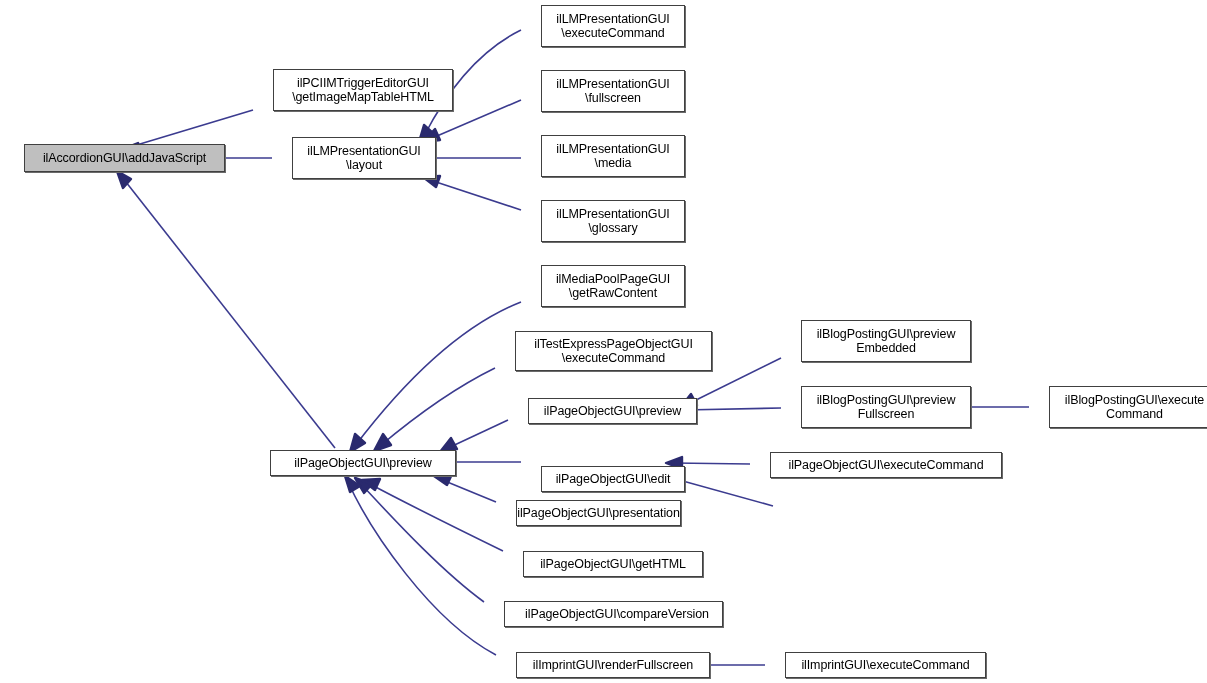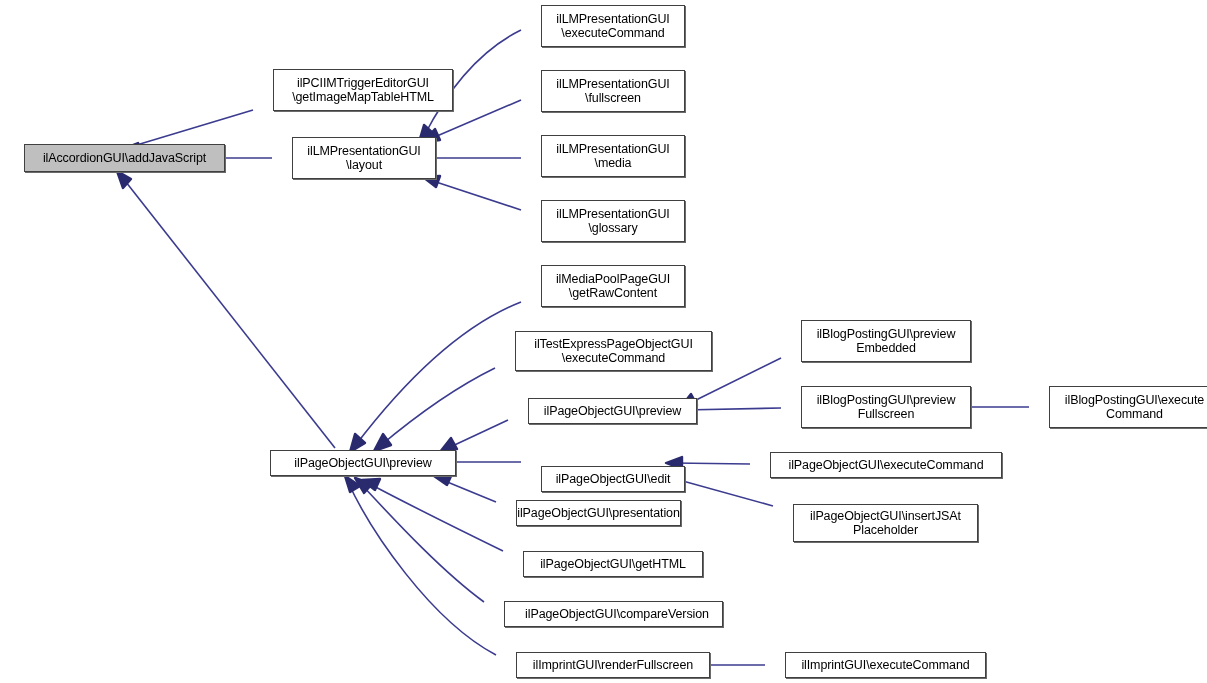--- a/index.html
+++ b/index.html
@@ -116,16 +116,14 @@
     <div class="node" style="left: 503px; top: 551px; width: 180px; height: 26px;">ilPageObjectGUI\getHTML</div>
     <div class="node" style="left: 484px; top: 601px; width: 219px; height: 26px; padding-left: 7px;">ilPageObjectGUI\compareVersion</div>
     <div class="node" style="left: 496px; top: 652px; width: 194px; height: 26px;">ilImprintGUI\renderFullscreen</div>
     <div class="node" style="left: 781px; top: 320px; width: 170px; height: 42px;">ilBlogPostingGUI\preview
 Embedded</div>
     <div class="node" style="left: 781px; top: 386px; width: 170px; height: 42px;">ilBlogPostingGUI\preview
 Fullscreen</div>
     <div class="node" style="left: 1029px; top: 386px; width: 171px; height: 42px;">ilBlogPostingGUI\execute
 Command</div>
     <div class="node" style="left: 750px; top: 452px; width: 232px; height: 26px;">ilPageObjectGUI\executeCommand</div>
-    <div class="node" style="left: 773px; top: 504px; width: 185px; height: 38px;">ilPageObjectGUI\insertJSAt
-Placeholder</div>
     <div class="node" style="left: 765px; top: 652px; width: 201px; height: 26px;">ilImprintGUI\executeCommand</div>
   </div>
 
 </body></html>

